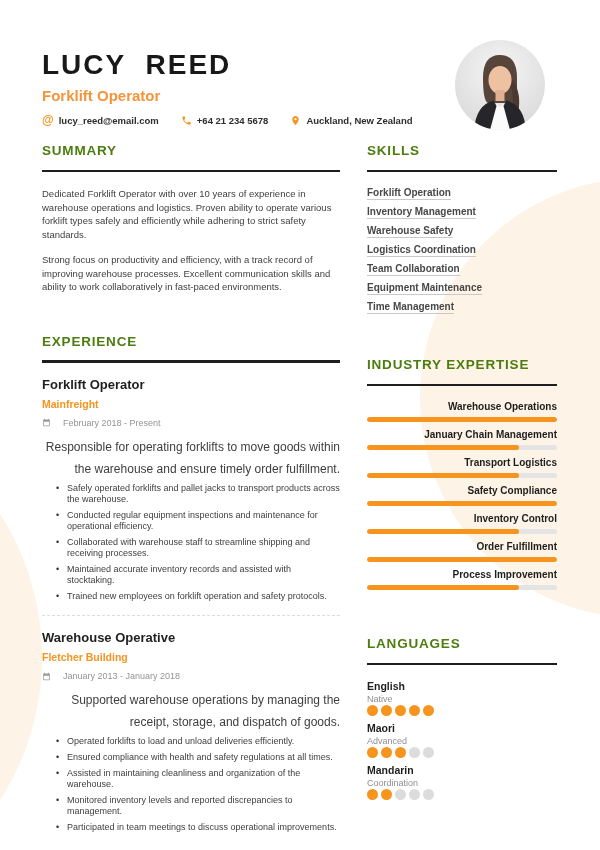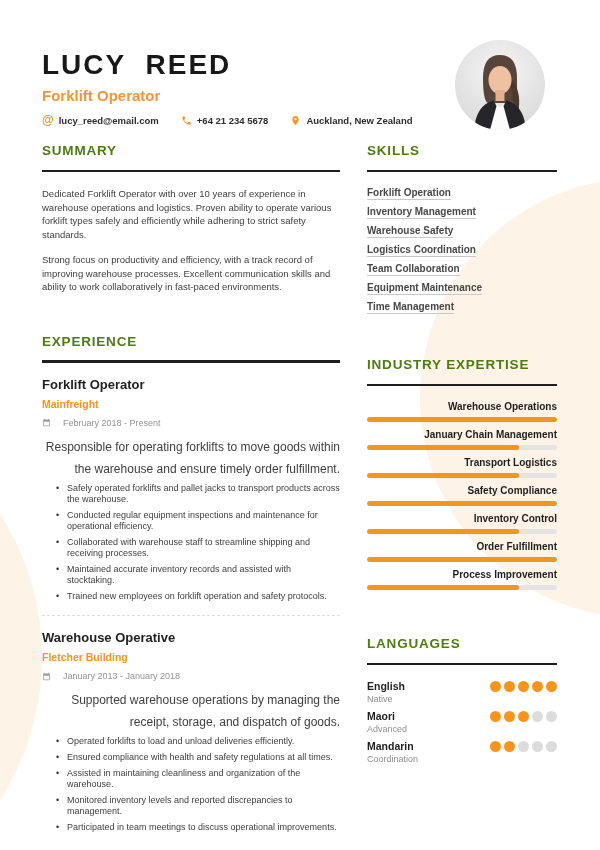--- a/index.html
+++ b/index.html
@@ -60,21 +60,21 @@
     border-bottom:1px solid #c9c9c9; margin-bottom:6px; line-height:12px;
   }
 
   
   .exp-item{margin-bottom:7px;text-align:right;}
   .exp-label{font-size:10px; font-weight:bold; color:#1e1e1e; line-height:12px; margin-bottom:4px;}
   .track{height:5px; background:#e4e4e4; border-radius:3px; overflow:hidden;}
   .fill{height:5px; background:#F7941E; border-radius:3px; width:0;}
 
   
-  .lang-row{display:flex; justify-content:space-between; align-items:flex-start; margin-bottom:6px;}
+  .lang-row{display:flex; justify-content:space-between; align-items:flex-start; margin-bottom:6px;flex-direction:column;}
   .lang-name{font-size:10.5px; font-weight:bold; color:#1e1e1e; line-height:13px;}
   .lang-level{font-size:9px; color:#8f8f8f; margin-top:1px;}
   .dots{display:flex; gap:3px; padding-top:1px;}
   .dot{width:11px; height:11px; border-radius:50%; background:#dcdcdc;}
   .dot.on{background:#F7941E;}
 </style>
 </head>
 <body>
 
 <div class="page">

